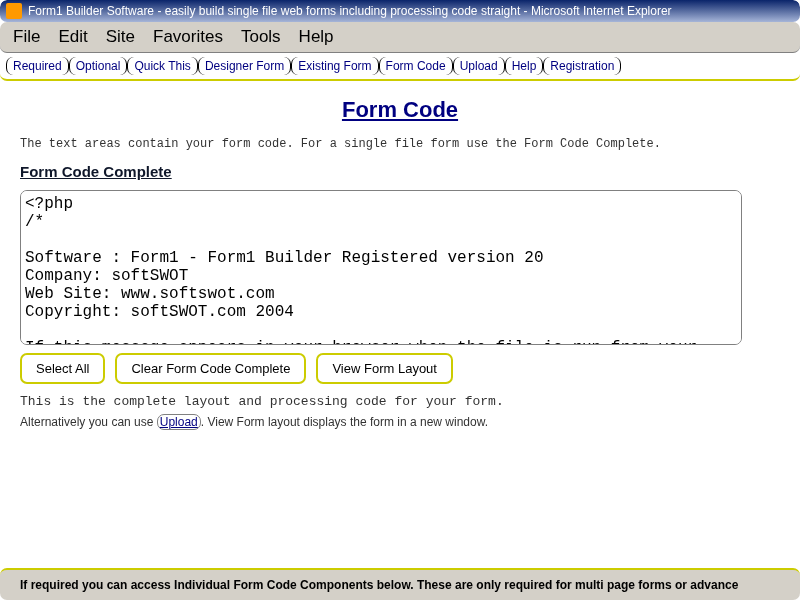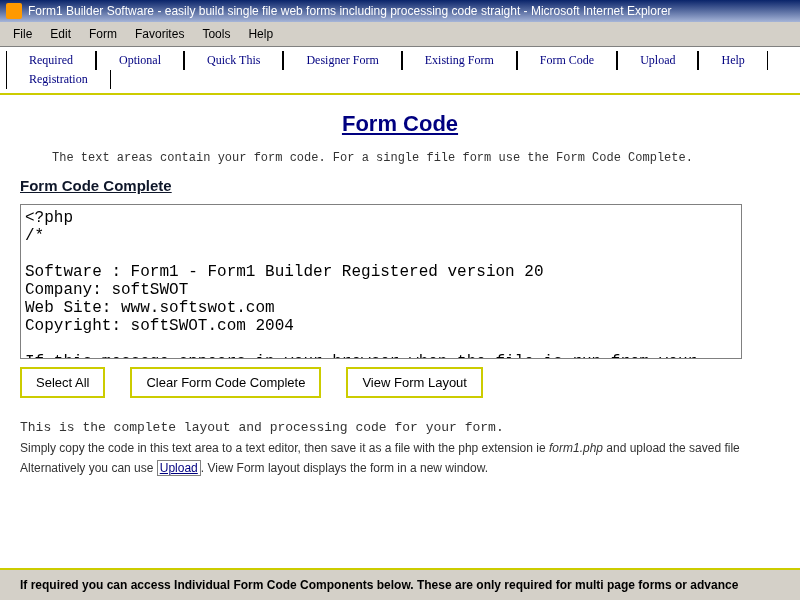--- a/index.html
+++ b/index.html
@@ -1,15 +1,15 @@
 <!DOCTYPE html>
 <html><head>
   <meta charset="utf-8">
   <style>
-    * { margin: 0; padding: 0; box-sizing: border-box; }
+    * { margin: 0; padding: 0; box-sizing: border-box; border-radius: 7px; }
     body { font-family: Arial, sans-serif; font-size: 13px; background: #fff; color: #000; }
 
     
     #titlebar {
       background: linear-gradient(to bottom, #0a246a, #a6b5d8);
       color: #fff;
       font-size: 12px;
       padding: 3px 6px;
       display: flex;
       align-items: center;
@@ -25,21 +25,21 @@
     
     #menubar {
       background: #d4d0c8;
       border-bottom: 1px solid #808080;
       display: flex;
       gap: 0;
       padding: 2px 4px;
     }
     .menu-item {
       padding: 2px 8px;
-      font-size: 12px;
+      font-size: 17px;
       cursor: pointer;
       border: 1px solid transparent;
     }
 
     
     #navbar {
       background: #fff;
       border-bottom: 2px solid #cccc00;
       padding: 4px 6px;
       display: flex;
@@ -47,22 +47,21 @@
       gap: 0;
       align-items: center;
     }
     .nav-link {
       color: #000080;
       font-size: 12px;
       text-decoration: none;
       cursor: pointer;
       border-left: 1px solid #000;
       border-right: 1px solid #000;
-      padding: 2px 22px;
-      font-family: Liberation Serif, serif;
+      padding: 2px 6px;
     }
     .nav-link:first-child { border-left: 1px solid #000; }
 
     
     #content {
       padding: 16px 20px;
       max-width: 800px;
     }
 
     h1.page-title {
@@ -71,21 +70,20 @@
       color: #000080;
       text-decoration: underline;
       margin-bottom: 14px;
     }
 
     .description {
       font-size: 12px;
       font-family: 'Courier New', monospace;
       margin-bottom: 12px;
       color: #333;
-      margin-left: 32px;
     }
 
     h2.section-title {
       font-size: 15px;
       color: #0f172a;
       text-decoration: underline;
       margin-bottom: 10px;
     }
 
     .code-textarea {
@@ -96,22 +94,22 @@
       border: 1px solid #808080;
       background: #fff;
       padding: 4px;
       resize: none;
       display: block;
       margin-bottom: 8px;
     }
 
     .button-row {
       display: flex;
-      gap: 25px;
-      margin-bottom: 22px;
+      gap: 10px;
+      margin-bottom: 10px;
       align-items: center;
     }
 
     .action-btn {
       background: #fff;
       border: 2px solid #cccc00;
       padding: 6px 14px;
       font-size: 13px;
       cursor: pointer;
       font-family: Arial, sans-serif;
@@ -172,21 +170,21 @@
 <body>
 
 <div id="titlebar">
   <div id="titlebar-icon"></div>
   <span>Form1 Builder Software - easily build single file web forms including processing code straight  - Microsoft Internet Explorer</span>
 </div>
 
 <div id="menubar">
   <div class="menu-item">File</div>
   <div class="menu-item">Edit</div>
-  <div class="menu-item">Form</div>
+  <div class="menu-item">Site</div>
   <div class="menu-item">Favorites</div>
   <div class="menu-item">Tools</div>
   <div class="menu-item">Help</div>
 </div>
 
 <div id="navbar">
   <a class="nav-link">Required</a>
   <a class="nav-link">Optional</a>
   <a class="nav-link">Quick This</a>
   <a class="nav-link">Designer Form</a>
@@ -219,23 +217,20 @@
   </div>
 
   <div class="button-row">
     <button class="action-btn">Select All</button>
     <button class="action-btn">Clear Form Code Complete</button>
     <button class="action-btn">View Form Layout</button>
   </div>
 
   <p class="info-text">This is the complete layout and processing code for your form.</p>
 
-  <p class="info-text2">
-    <span>Simply copy the code in this text area to a text editor, then save it as a file with the php extension ie </span><em>form1.php</em><span> and upload the saved file</span>
-  </p>
 
   <p class="info-text2">
     <span>Alternatively you can use </span><a class="inline-link">Upload</a><span>. View Form layout displays the form in a new window.</span>
   </p>
 
 </div>
 
 <div class="bottom-bar">
   <span class="bold-text">If required you can access Individual Form Code Components below. These are only required for multi page forms or advance</span>
 </div>

